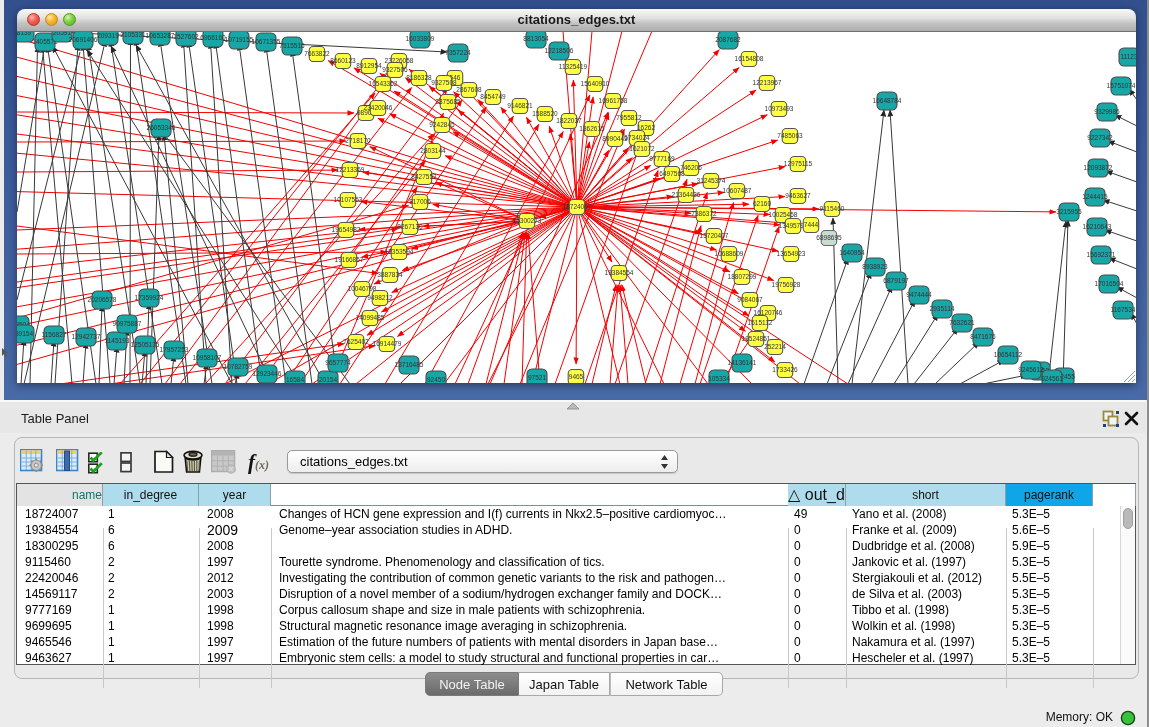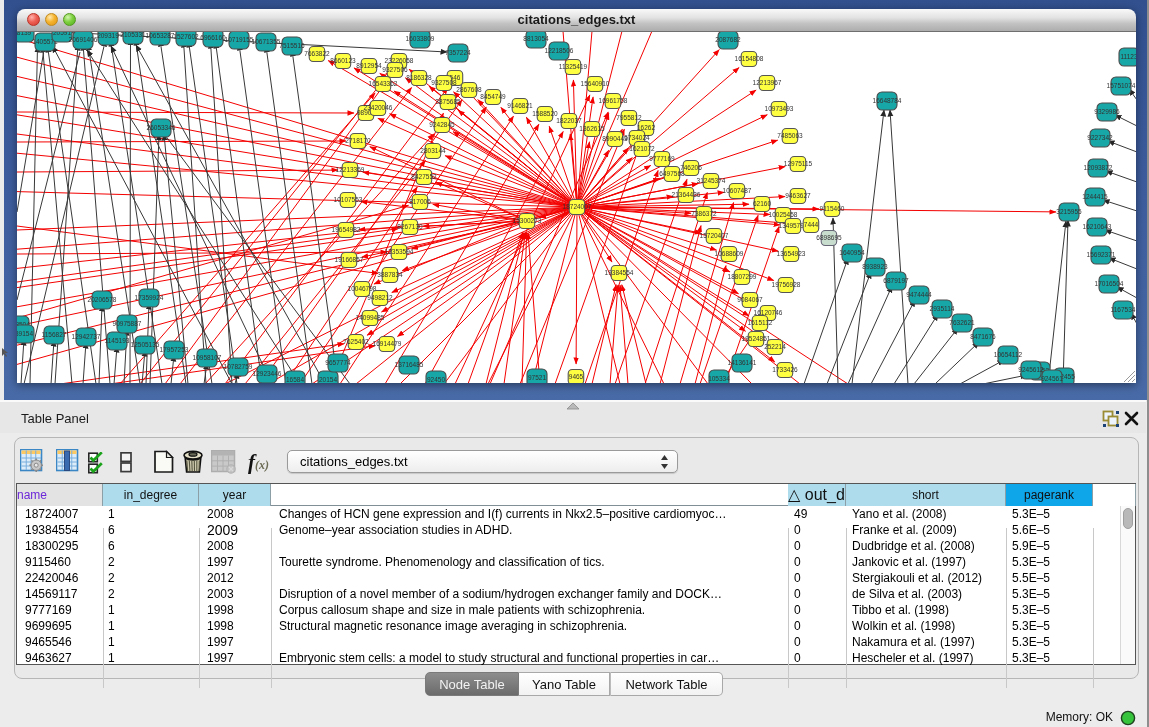--- a/index.html
+++ b/index.html
@@ -653,21 +653,21 @@
   </svg>
 <div style="position:absolute;left:248px;top:450px;width:30px;height:22px;font-family:'Liberation Serif',serif;font-style:italic;"><span style="font-size:21px;font-weight:bold;color:#111">f</span><span style="font-size:12px;font-weight:bold;color:#6b6b56">(x)</span></div>
 <div id="dd">citations_edges.txt
   <svg style="position:absolute;right:8px;top:4px" width="9" height="14" viewBox="0 0 9 14">
     <path d="M4.5,0 L8,5 L1,5 z" fill="#333"></path>
       <path d="M4.5,14 L8,9 L1,9 z" fill="#333"></path>
   </svg>
 </div>
 <div id="tablebox">
   <div id="thead">
-      <div style="position:absolute;left:0px;top:0;width:86px;height:22px;background:#e3e3e3;border-right:1px solid #8c9ea6;box-sizing:border-box;text-align:left;line-height:22px;font-size:12px;color:#6d28d9;overflow:hidden;white-space:nowrap">name</div>
+      <div style="position:absolute;left:0px;top:0;width:86px;height:22px;background:#e3e3e3;border-right:1px solid #8c9ea6;box-sizing:border-box;text-align:right;line-height:22px;font-size:12px;color:#0f766e;overflow:hidden;white-space:nowrap">name</div>
       <div style="position:absolute;left:86px;top:0;width:96px;height:22px;background:#aedcec;border-right:1px solid #8c9ea6;box-sizing:border-box;text-align:center;line-height:22px;font-size:12px;color:#111;overflow:hidden;white-space:nowrap">in_degree</div>
       <div style="position:absolute;left:182px;top:0;width:72px;height:22px;background:#aedcec;border-right:1px solid #8c9ea6;box-sizing:border-box;text-align:center;line-height:22px;font-size:12px;color:#111;overflow:hidden;white-space:nowrap">year</div>
       <div style="position:absolute;left:771px;top:0;width:58px;height:22px;background:#aedcec;border-right:1px solid #8c9ea6;box-sizing:border-box;text-align:center;line-height:22px;font-size:16px;color:#111;overflow:hidden;white-space:nowrap">△ out_de…</div>
       <div style="position:absolute;left:829px;top:0;width:160px;height:22px;background:#aedcec;border-right:1px solid #8c9ea6;box-sizing:border-box;text-align:center;line-height:22px;font-size:12px;color:#111;overflow:hidden;white-space:nowrap">short</div>
       <div style="position:absolute;left:989px;top:0;width:87px;height:22px;background:#0ea5e9;border-right:1px solid #8c9ea6;box-sizing:border-box;text-align:center;line-height:22px;font-size:12px;color:#111;overflow:hidden;white-space:nowrap">pagerank</div>
       <div style="position:absolute;left:1076px;top:0;width:43px;height:22px;background:#ffffff;border-right:1px solid #8c9ea6;box-sizing:border-box;text-align:center;line-height:22px;font-size:12px;color:#111;overflow:hidden;white-space:nowrap"></div>
     </div>
   <div id="tbody">
       <div style="position:absolute;left:8px;top:0px;width:78px;height:16px;line-height:16px;font-size:12px;color:#000;overflow:hidden;white-space:nowrap">18724007</div>
       <div style="position:absolute;left:91px;top:0px;width:91px;height:16px;line-height:16px;font-size:12px;color:#000;overflow:hidden;white-space:nowrap">1</div>
@@ -692,20 +692,21 @@
       <div style="position:absolute;left:8px;top:48px;width:78px;height:16px;line-height:16px;font-size:12px;color:#000;overflow:hidden;white-space:nowrap">9115460</div>
       <div style="position:absolute;left:91px;top:48px;width:91px;height:16px;line-height:16px;font-size:12px;color:#000;overflow:hidden;white-space:nowrap">2</div>
       <div style="position:absolute;left:190px;top:48px;width:64px;height:16px;line-height:16px;font-size:12px;color:#000;overflow:hidden;white-space:nowrap">1997</div>
       <div style="position:absolute;left:262px;top:48px;width:509px;height:16px;line-height:16px;font-size:12px;color:#000;overflow:hidden;white-space:nowrap">Tourette syndrome. Phenomenology and classification of tics.</div>
       <div style="position:absolute;left:777px;top:48px;width:52px;height:16px;line-height:16px;font-size:12px;color:#000;overflow:hidden;white-space:nowrap">0</div>
       <div style="position:absolute;left:835px;top:48px;width:154px;height:16px;line-height:16px;font-size:12px;color:#000;overflow:hidden;white-space:nowrap">Jankovic et al. (1997)</div>
       <div style="position:absolute;left:995px;top:48px;width:81px;height:16px;line-height:16px;font-size:12px;color:#000;overflow:hidden;white-space:nowrap">5.3E–5</div>
       <div style="position:absolute;left:8px;top:64px;width:78px;height:16px;line-height:16px;font-size:12px;color:#000;overflow:hidden;white-space:nowrap">22420046</div>
       <div style="position:absolute;left:91px;top:64px;width:91px;height:16px;line-height:16px;font-size:12px;color:#000;overflow:hidden;white-space:nowrap">2</div>
       <div style="position:absolute;left:190px;top:64px;width:64px;height:16px;line-height:16px;font-size:12px;color:#000;overflow:hidden;white-space:nowrap">2012</div>
+      <div style="position:absolute;left:262px;top:64px;width:509px;height:16px;line-height:16px;font-size:12px;color:#000;overflow:hidden;white-space:nowrap">Investigating the contribution of common genetic variants to the risk and pathogen…</div>
       <div style="position:absolute;left:777px;top:64px;width:52px;height:16px;line-height:16px;font-size:12px;color:#000;overflow:hidden;white-space:nowrap">0</div>
       <div style="position:absolute;left:835px;top:64px;width:154px;height:16px;line-height:16px;font-size:12px;color:#000;overflow:hidden;white-space:nowrap">Stergiakouli et al. (2012)</div>
       <div style="position:absolute;left:995px;top:64px;width:81px;height:16px;line-height:16px;font-size:12px;color:#000;overflow:hidden;white-space:nowrap">5.5E–5</div>
       <div style="position:absolute;left:8px;top:80px;width:78px;height:16px;line-height:16px;font-size:12px;color:#000;overflow:hidden;white-space:nowrap">14569117</div>
       <div style="position:absolute;left:91px;top:80px;width:91px;height:16px;line-height:16px;font-size:12px;color:#000;overflow:hidden;white-space:nowrap">2</div>
       <div style="position:absolute;left:190px;top:80px;width:64px;height:16px;line-height:16px;font-size:12px;color:#000;overflow:hidden;white-space:nowrap">2003</div>
       <div style="position:absolute;left:262px;top:80px;width:509px;height:16px;line-height:16px;font-size:12px;color:#000;overflow:hidden;white-space:nowrap">Disruption of a novel member of a sodium/hydrogen exchanger family and DOCK…</div>
       <div style="position:absolute;left:777px;top:80px;width:52px;height:16px;line-height:16px;font-size:12px;color:#000;overflow:hidden;white-space:nowrap">0</div>
       <div style="position:absolute;left:835px;top:80px;width:154px;height:16px;line-height:16px;font-size:12px;color:#000;overflow:hidden;white-space:nowrap">de Silva et al. (2003)</div>
       <div style="position:absolute;left:995px;top:80px;width:81px;height:16px;line-height:16px;font-size:12px;color:#000;overflow:hidden;white-space:nowrap">5.3E–5</div>
@@ -719,20 +720,21 @@
       <div style="position:absolute;left:8px;top:112px;width:78px;height:16px;line-height:16px;font-size:12px;color:#000;overflow:hidden;white-space:nowrap">9699695</div>
       <div style="position:absolute;left:91px;top:112px;width:91px;height:16px;line-height:16px;font-size:12px;color:#000;overflow:hidden;white-space:nowrap">1</div>
       <div style="position:absolute;left:190px;top:112px;width:64px;height:16px;line-height:16px;font-size:12px;color:#000;overflow:hidden;white-space:nowrap">1998</div>
       <div style="position:absolute;left:262px;top:112px;width:509px;height:16px;line-height:16px;font-size:12px;color:#000;overflow:hidden;white-space:nowrap">Structural magnetic resonance image averaging in schizophrenia.</div>
       <div style="position:absolute;left:777px;top:112px;width:52px;height:16px;line-height:16px;font-size:12px;color:#000;overflow:hidden;white-space:nowrap">0</div>
       <div style="position:absolute;left:835px;top:112px;width:154px;height:16px;line-height:16px;font-size:12px;color:#000;overflow:hidden;white-space:nowrap">Wolkin et al. (1998)</div>
       <div style="position:absolute;left:995px;top:112px;width:81px;height:16px;line-height:16px;font-size:12px;color:#000;overflow:hidden;white-space:nowrap">5.3E–5</div>
       <div style="position:absolute;left:8px;top:128px;width:78px;height:16px;line-height:16px;font-size:12px;color:#000;overflow:hidden;white-space:nowrap">9465546</div>
       <div style="position:absolute;left:91px;top:128px;width:91px;height:16px;line-height:16px;font-size:12px;color:#000;overflow:hidden;white-space:nowrap">1</div>
       <div style="position:absolute;left:190px;top:128px;width:64px;height:16px;line-height:16px;font-size:12px;color:#000;overflow:hidden;white-space:nowrap">1997</div>
+      <div style="position:absolute;left:262px;top:128px;width:509px;height:16px;line-height:16px;font-size:12px;color:#000;overflow:hidden;white-space:nowrap">Estimation of the future numbers of patients with mental disorders in Japan base…</div>
       <div style="position:absolute;left:777px;top:128px;width:52px;height:16px;line-height:16px;font-size:12px;color:#000;overflow:hidden;white-space:nowrap">0</div>
       <div style="position:absolute;left:835px;top:128px;width:154px;height:16px;line-height:16px;font-size:12px;color:#000;overflow:hidden;white-space:nowrap">Nakamura et al. (1997)</div>
       <div style="position:absolute;left:995px;top:128px;width:81px;height:16px;line-height:16px;font-size:12px;color:#000;overflow:hidden;white-space:nowrap">5.3E–5</div>
       <div style="position:absolute;left:8px;top:144px;width:78px;height:16px;line-height:16px;font-size:12px;color:#000;overflow:hidden;white-space:nowrap">9463627</div>
       <div style="position:absolute;left:91px;top:144px;width:91px;height:16px;line-height:16px;font-size:12px;color:#000;overflow:hidden;white-space:nowrap">1</div>
       <div style="position:absolute;left:190px;top:144px;width:64px;height:16px;line-height:16px;font-size:12px;color:#000;overflow:hidden;white-space:nowrap">1997</div>
       <div style="position:absolute;left:262px;top:144px;width:509px;height:16px;line-height:16px;font-size:12px;color:#000;overflow:hidden;white-space:nowrap">Embryonic stem cells: a model to study structural and functional properties in car…</div>
       <div style="position:absolute;left:777px;top:144px;width:52px;height:16px;line-height:16px;font-size:12px;color:#000;overflow:hidden;white-space:nowrap">0</div>
       <div style="position:absolute;left:835px;top:144px;width:154px;height:16px;line-height:16px;font-size:12px;color:#000;overflow:hidden;white-space:nowrap">Hescheler et al. (1997)</div>
       <div style="position:absolute;left:995px;top:144px;width:81px;height:16px;line-height:16px;font-size:12px;color:#000;overflow:hidden;white-space:nowrap">5.3E–5</div>
@@ -745,20 +747,20 @@
       <div style="position:absolute;left:1076px;top:22px;width:1px;height:160px;background:#c8c8c8"></div>
     </div>
   <div id="sbar">
       <div class="th"></div>
     </div>
 </div>
 <div class="tabs" style="left:425px;width:298px">
   <div class="tab" style="left:0;width:94px;background:linear-gradient(180deg,#8d8d8d,#6b6b6b);color:#f2f2f2;
     border:1px solid #7a7a7a;border-radius:5px 0 0 5px;">Node Table</div>
   <div class="tab" style="left:94px;width:91px;background:linear-gradient(180deg,#ffffff,#f2f2f2);color:#111;
-    border:1px solid #a8a8a8;border-left:none;">Yano Table</div>
+    border:1px solid #a8a8a8;border-left:none;">Japan Table</div>
   <div class="tab" style="left:185px;width:113px;background:linear-gradient(180deg,#ffffff,#f2f2f2);color:#111;
     border:1px solid #a8a8a8;border-left:1px solid #bbb;border-radius:0 5px 5px 0;">Network Table</div>
 </div>
 <div id="status">Memory: OK
   <svg style="position:absolute;right:-23px;top:0px" width="16" height="16" viewBox="0 0 16 16">
     <circle cx="8" cy="8" r="6.6" fill="#35c43c" stroke="#20431f" stroke-width="1.4"></circle>
   </svg>
 </div>
 </body></html>

